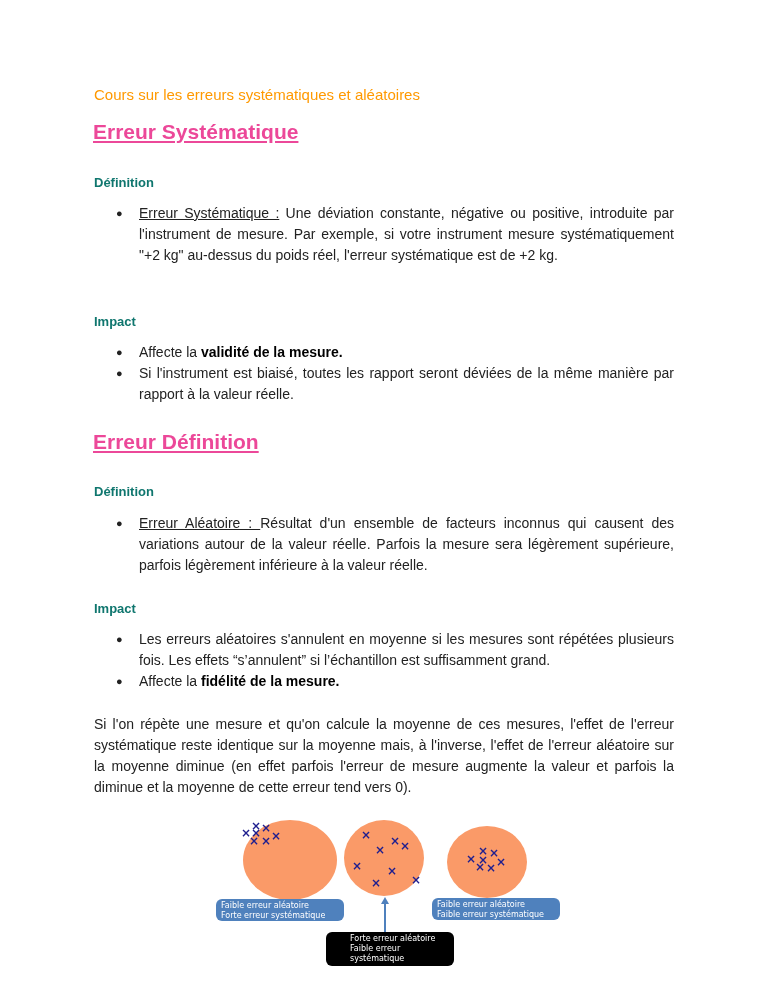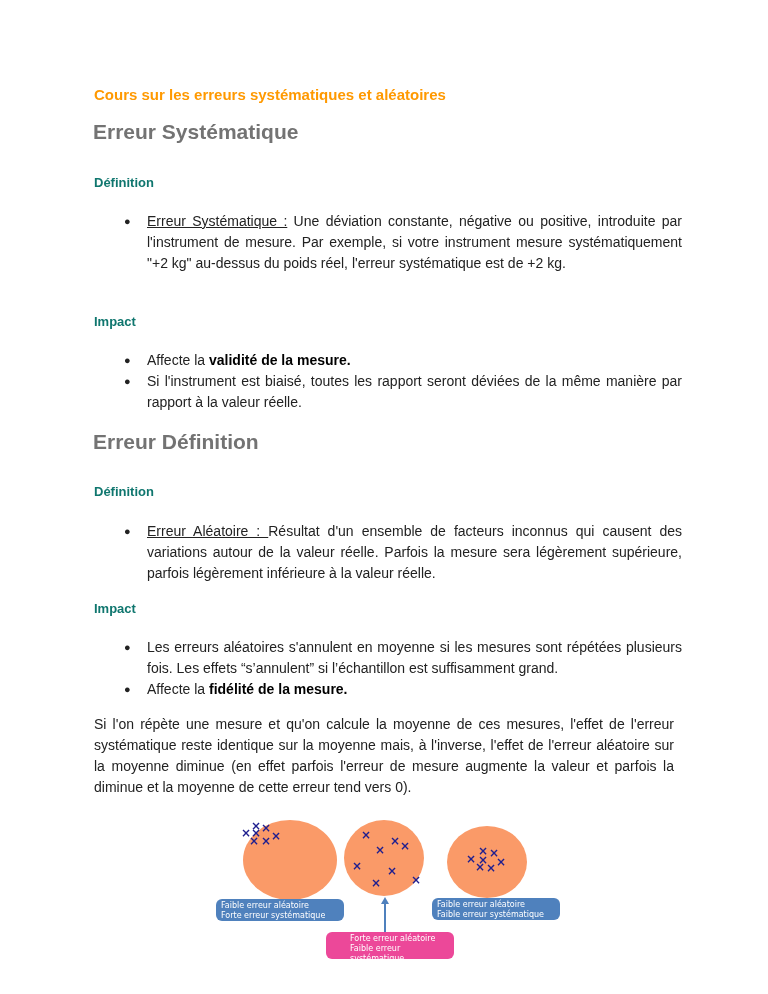--- a/index.html
+++ b/index.html
@@ -1,22 +1,22 @@
 <!DOCTYPE html>
 <html><head>
 <meta charset="utf-8">
 <style>
   html, body { margin: 0; padding: 0; background: #ffffff; }
   body { width: 768px; height: 994px; position: relative; overflow: hidden;
          font-family: "Liberation Sans", sans-serif; color: #222222; }
   .page { position: absolute; left: 0; top: 0; width: 768px; height: 994px; }
-  .doc-title { position: absolute; left: 94px; top: 86px; font-size: 15px; font-weight: bold; color: #ff9900; }
-  .h1 { position: absolute; left: 93px; font-size: 21px; font-weight: bold; color: #737373; }
+  .doc-title { position: absolute; left: 94px; top: 86px; font-size: 15px; font-weight: normal; color: #ff9900; }
+  .h1 { position: absolute; left: 93px; font-size: 21px; font-weight: bold; color: #ec4899; text-decoration: underline; }
   .h3 { position: absolute; left: 94px; font-size: 13px; font-weight: bold; color: #0f766e; }
-  .bullet-list { position: absolute; left: 94px; width: 580px; margin: 8px; padding: 0; list-style: none; }
+  .bullet-list { position: absolute; left: 94px; width: 580px; margin: 0; padding: 0; list-style: none; }
   .bullet-list li { position: relative; padding-left: 45px; font-size: 14px; line-height: 21px; text-align: justify; }
   .bullet-list li::before { content: "\25CF"; position: absolute; left: 22px; top: 0; font-size: 11px; color: #222; }
   .u { text-decoration: underline; }
   .b { font-weight: bold; color: #000; }
   .para { position: absolute; left: 94px; width: 580px; font-size: 14px; line-height: 21px; text-align: justify; margin: 0; }
   .diagram { position: absolute; left: 0; top: 0; width: 768px; height: 994px; pointer-events: none; }
   .diagram * { pointer-events: auto; }
   .dot-label { font-family: "DejaVu Sans", sans-serif; }
   .label-box { position: absolute; background: #4f81bd; color: #ffffff; font-size: 8px; line-height: 10px;
                padding: 2px 5px; box-sizing: border-box; font-family: "DejaVu Sans", sans-serif; border-radius: 6px; }
@@ -81,21 +81,21 @@
         <text x="501" y="866" text-anchor="middle" font-size="12" font-weight="bold" fill="#1f1f8f" class="dot-label">×</text>
         <text x="480" y="871" text-anchor="middle" font-size="12" font-weight="bold" fill="#1f1f8f" class="dot-label">×</text>
         <text x="491" y="872" text-anchor="middle" font-size="12" font-weight="bold" fill="#1f1f8f" class="dot-label">×</text>
       </g>
   </svg>
 
   <div class="label-box" style="left: 216px; top: 899px; width: 128px; height: 22px; background: rgb(79, 129, 189);">
     <div>Faible erreur aléatoire</div>
     <div>Forte erreur systématique</div>
   </div>
-  <div class="label-box" style="left: 326px; top: 932px; width: 128px; height: 27px; background: #ec4899; padding-left: 24px;">
+  <div class="label-box" style="left: 326px; top: 932px; width: 128px; height: 34px; background: #000000; padding-left: 24px;">
     <div>Forte erreur aléatoire</div>
     <div>Faible erreur systématique</div>
   </div>
   <div class="label-box" style="left: 432px; top: 898px; width: 128px; height: 22px; background: rgb(79, 129, 189);">
     <div>Faible erreur aléatoire</div>
     <div>Faible erreur systématique</div>
   </div>
 </div>
 
 </body></html>

